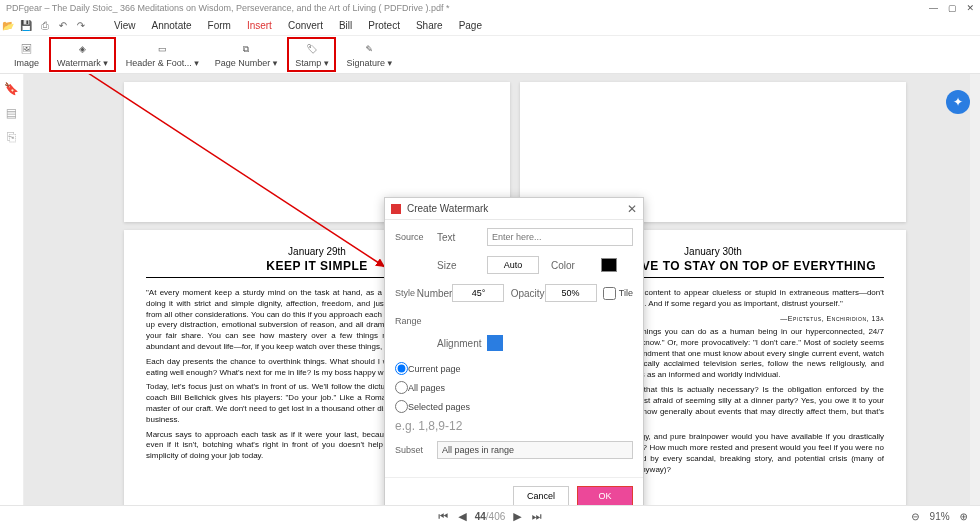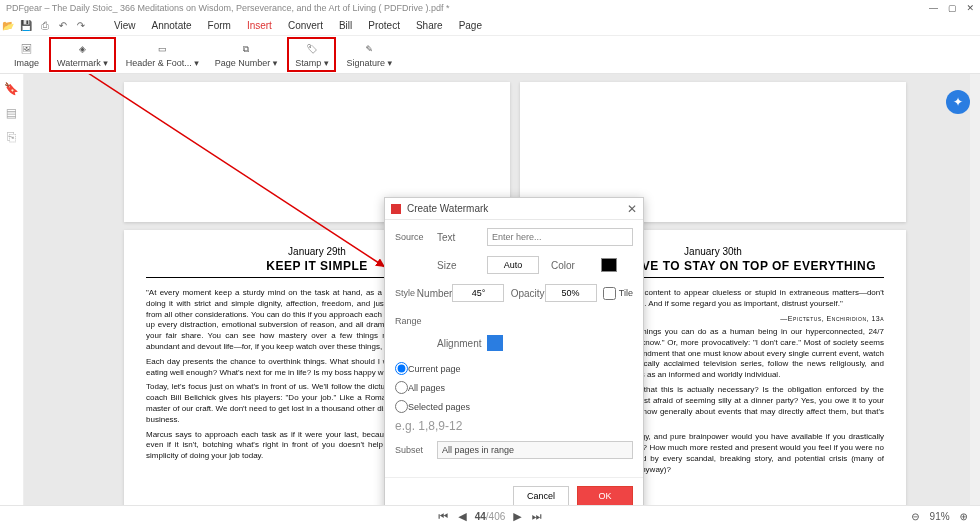--- a/index.html
+++ b/index.html
@@ -46,21 +46,21 @@
 .color-sw { width: 16px; height: 14px; background: #000; border: 1px solid #888; }
 .align-sw { width: 16px; height: 16px; background: #2a7de1; }
 .chk { display: flex; align-items: center; gap: 3px; font-size: 9px; }
 .chk input { margin: 0; }
 .radio-row { display: flex; align-items: center; font-size: 9px; margin-bottom: 6px; }
 .radio-row input { margin: 0; }
 .hint { font-size: 12px; color: #999; }
 .select { flex: 1; height: 18px; border: 1px solid #ccc; font-size: 9px; padding: 0 4px; background: #f8f8f8; display: flex; align-items: center; }
 .dlg-foot { display: flex; justify-content: flex-end; gap: 8px; padding: 8px 10px; border-top: 1px solid #eee; }
 .dlg-foot button { width: 56px; height: 20px; font-size: 9px; border: 1px solid #ccc; background: #fff; cursor: pointer; }
-.dlg-foot .ok { background: #ef4444; border-color: #e03c31; color: #fff; }
+.dlg-foot .ok { background: #ec4899; border-color: #e03c31; color: #fff; }
 .float-badge { position: absolute; right: 10px; top: 90px; width: 24px; height: 24px; border-radius: 50%; background: #2a7de1; color: #fff; display: flex; align-items: center; justify-content: center; font-size: 12px; z-index: 4; }
 .scrollbar-v { position: absolute; right: 0; top: 74px; bottom: 22px; width: 10px; background: #f0f0f0; }
 .status-bar { position: absolute; bottom: 0; left: 0; right: 0; height: 22px; background: #fff; border-top: 1px solid #e5e5e5; display: flex; align-items: center; font-size: 10px; color: #555; }
 .status-bar .pager { position: absolute; left: 50%; transform: translateX(-50%); display: flex; align-items: center; gap: 6px; }
 .status-bar .pager .pbtn { cursor: pointer; font-size: 11px; padding: 0 2px; }
 .status-bar .pageno { }
 .status-bar .zoom { margin-left: auto; display: flex; align-items: center; gap: 10px; padding-right: 12px; }
 </style>
 </head>
 <body>

